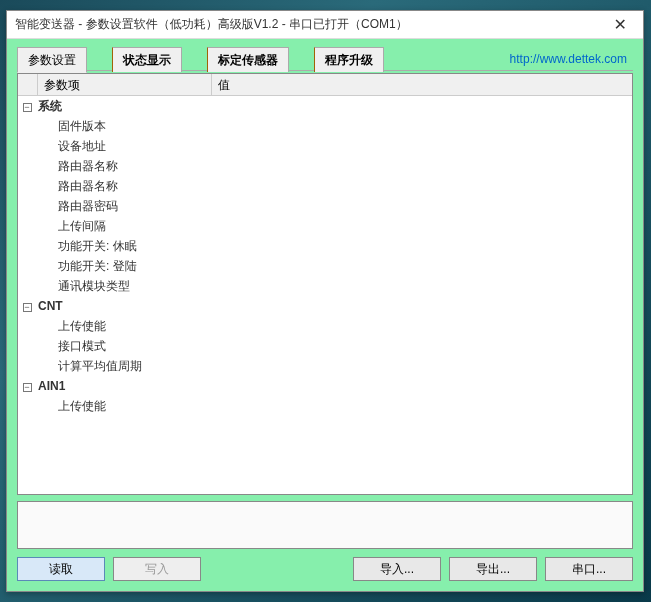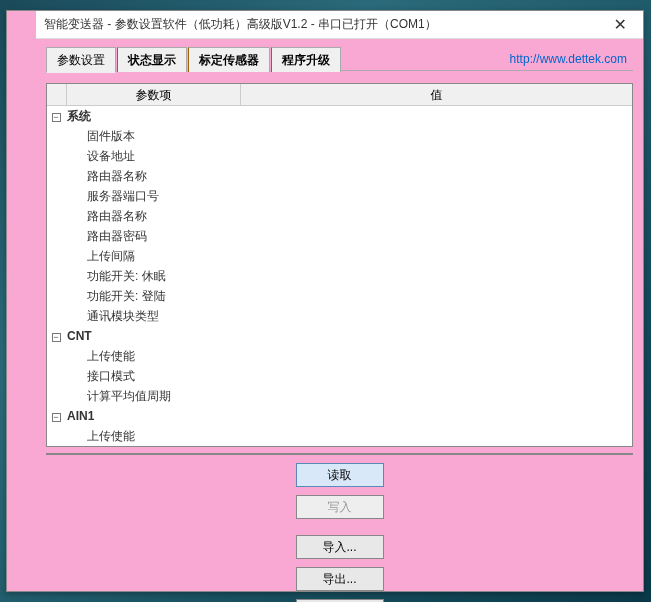--- a/index.html
+++ b/index.html
@@ -1,40 +1,40 @@
 <!DOCTYPE html>
 <html><head>
 <meta charset="utf-8">
 <style>
 * { margin: 0; padding: 0; box-sizing: border-box; font-family: "Microsoft YaHei", "SimSun", sans-serif; font-size: 12px; }
 body { width: 651px; height: 602px; background: linear-gradient(135deg, #1a4a5a 0%, #2a6a7a 30%, #0a3a4a 100%); overflow: hidden; }
-.window { position: absolute; left: 6px; top: 10px; width: 638px; height: 582px; background: #f9a8d4; border: 1px solid #888; box-shadow: 0 2px 6px rgba(0,0,0,0.3); padding-left: 29px; }
+.window { position: absolute; left: 6px; top: 10px; width: 638px; height: 582px; background: #86efac; border: 1px solid #888; box-shadow: 0 2px 6px rgba(0,0,0,0.3); }
 .titlebar { height: 28px; background: #fff; display: flex; align-items: center; padding: 0 8px; border-bottom: 1px solid #ddd; }
 .titlebar-text { flex: 1; color: #333; font-size: 12px; }
 .close-x { font-size: 16px; color: #333; padding: 0 8px; cursor: pointer; font-family: Arial; }
 .client { padding: 8px 10px 10px 10px; height: calc(100% - 28px); display: flex; flex-direction: column; }
-.tabrow { display: flex; align-items: center; height: 24px; border-bottom: 1px solid #aaa; margin-bottom: 12px; }
+.tabrow { display: flex; align-items: center; height: 24px; border-bottom: 1px solid #aaa; margin-bottom: 2px; gap: 24px; }
 .tab { padding: 4px 10px 3px 10px; border: 1px solid #aaa; border-bottom: none; background: #f0f0f0; margin-right: 1px; cursor: pointer; position: relative; top: 1px; }
 .tab.active { background: #f0f0f0; border-bottom: 1px solid #f0f0f0; }
 .tab + .tab { border-left: 1px solid #a16207; font-weight: bold; }
 .link { margin-left: auto; color: #0066cc; text-decoration: none; padding-right: 6px; }
 .grid-wrap { flex: 1; display: flex; flex-direction: column; border: 1px solid #888; background: #fff; margin-bottom: 6px; }
-.grid-head { display: flex; height: 22px; background: #f0f0f0; border-bottom: 1px solid #ccc; text-align: center; }
+.grid-head { display: flex; height: 22px; background: #f0f0f0; border-bottom: 1px solid #ccc; }
 .gh-tog { width: 20px; border-right: 1px solid #ccc; }
 .gh-name { flex: 0 0 174px; padding: 3px 6px; border-right: 1px solid #ccc; }
 .gh-val { flex: 1; padding: 3px 6px; }
 .grid-body { flex: 1; overflow-y: scroll; }
 .row { display: flex; height: 20px; align-items: center; }
 .tog { width: 18px; text-align: center; color: #555; font-family: monospace; font-size: 11px; }
 .tog .box { display:inline-block; width:9px; height:9px; border:1px solid #777; line-height:7px; font-size:9px; text-align:center; background:#fff; }
 .cell-name { padding-left: 4px; color: #333; }
 .cell-name.group { color: #333; font-weight: bold; padding-left: 2px; }
 .cell-name.child { padding-left: 22px; }
 .desc-box { height: 48px; border: 1px solid #888; background: #fafafa; margin-bottom: 8px; }
-.btnrow { display: flex; gap: 8px; align-items: center; flex-direction: column; }
+.btnrow { display: flex; gap: 8px; align-items: center; }
 .btn { width: 88px; height: 24px; border: 1px solid #888; background: #e8e8e8; cursor: pointer; font-size: 12px; }
 .btn.primary { background: #d8e8f8; border: 1px solid #5a8ab8; }
 .btn:disabled { color: #999; background: #eee; }
 .spacer { flex: 1; }
 
 .grid-body::-webkit-scrollbar { width: 16px; }
 .grid-body::-webkit-scrollbar-track { background: #f0f0f0; border-left: 1px solid #ddd; }
 .grid-body::-webkit-scrollbar-thumb { background: #ccc; border: 1px solid #aaa; }
 .grid-body::-webkit-scrollbar-button { height: 16px; background: #e8e8e8; border: 1px solid #aaa; }
 </style>
@@ -70,24 +70,20 @@
             <span class="tog"></span>
             <span class="cell-name child">固件版本</span>
           </div>
           <div class="row">
             <span class="tog"></span>
             <span class="cell-name child">设备地址</span>
           </div>
           <div class="row">
             <span class="tog"></span>
             <span class="cell-name child">路由器名称</span>
-          </div>
-          <div class="row">
-            <span class="tog"></span>
-            <span class="cell-name child">服务器端口号</span>
           </div>
           <div class="row">
             <span class="tog"></span>
             <span class="cell-name child">路由器名称</span>
           </div>
           <div class="row">
             <span class="tog"></span>
             <span class="cell-name child">路由器密码</span>
           </div>
           <div class="row">

